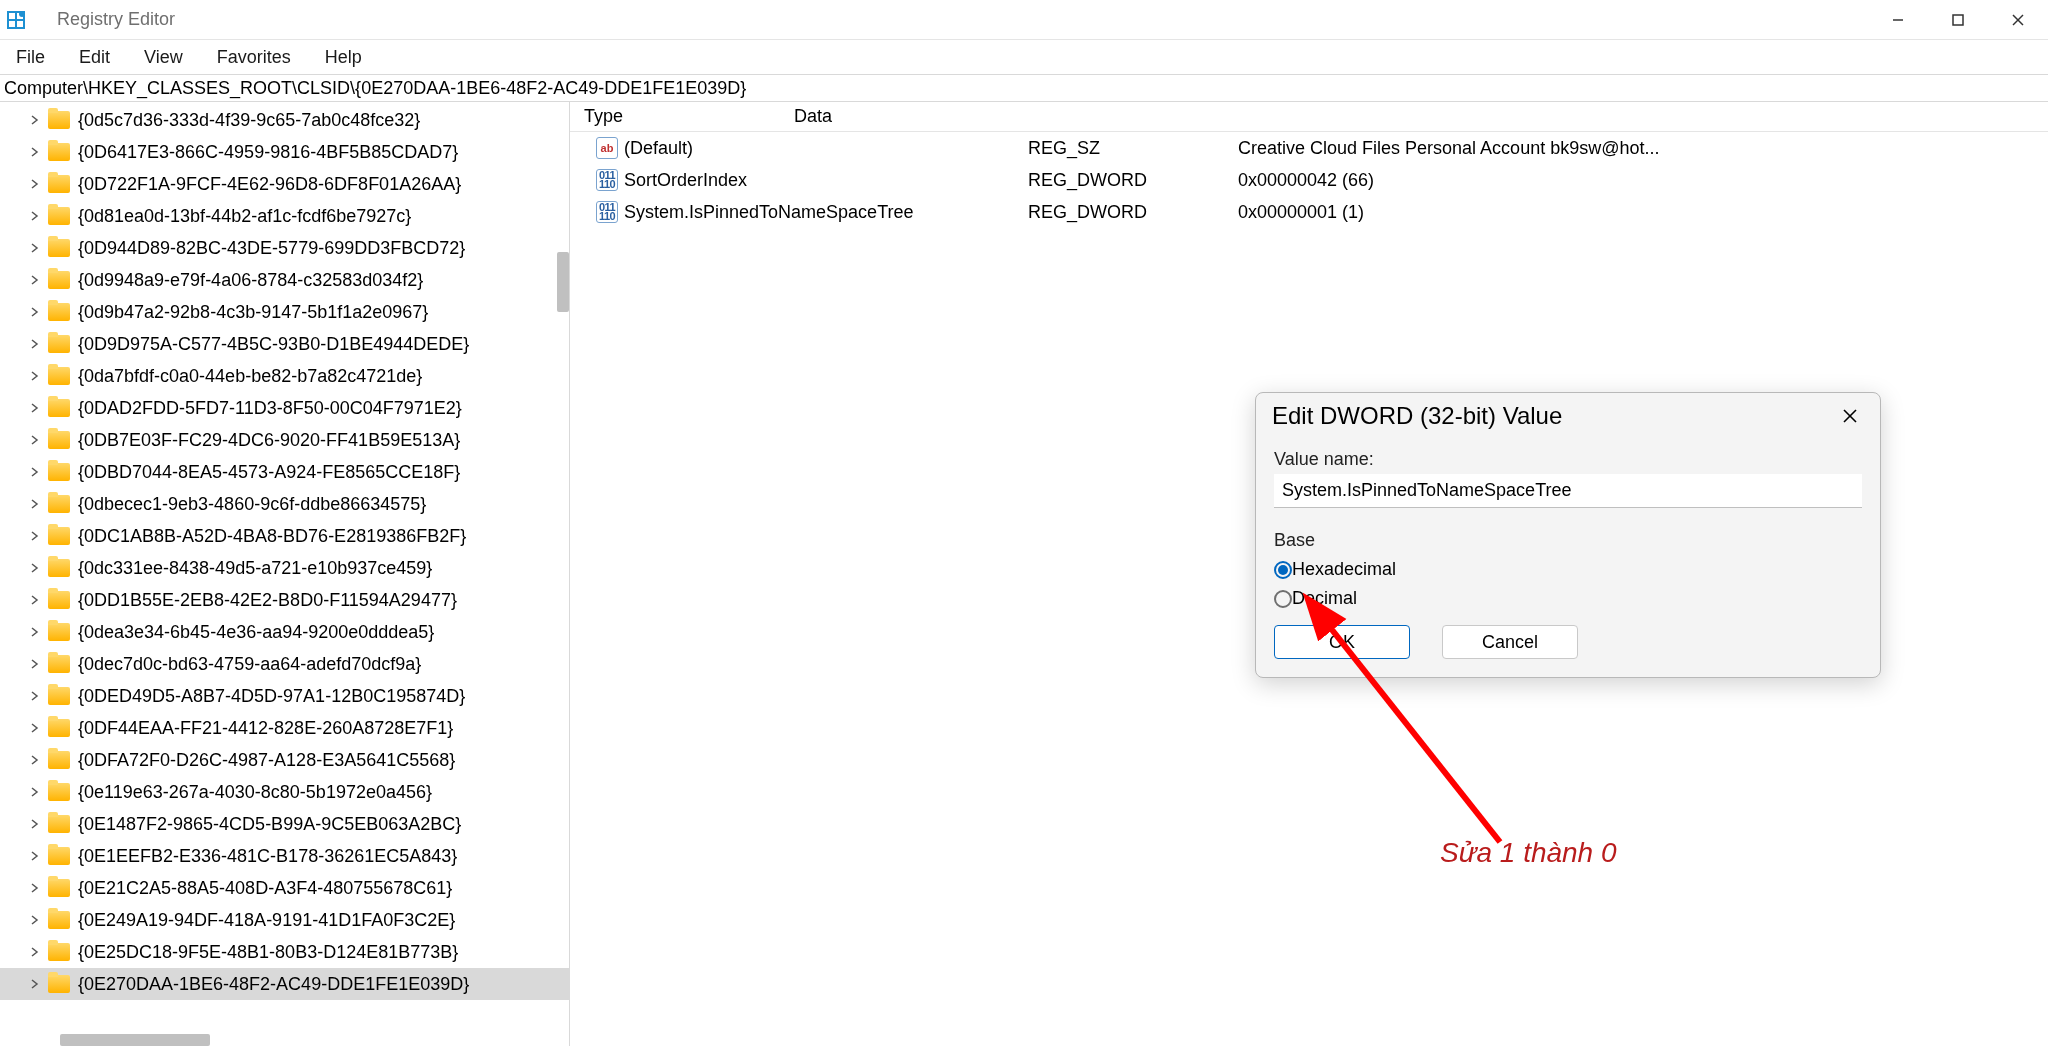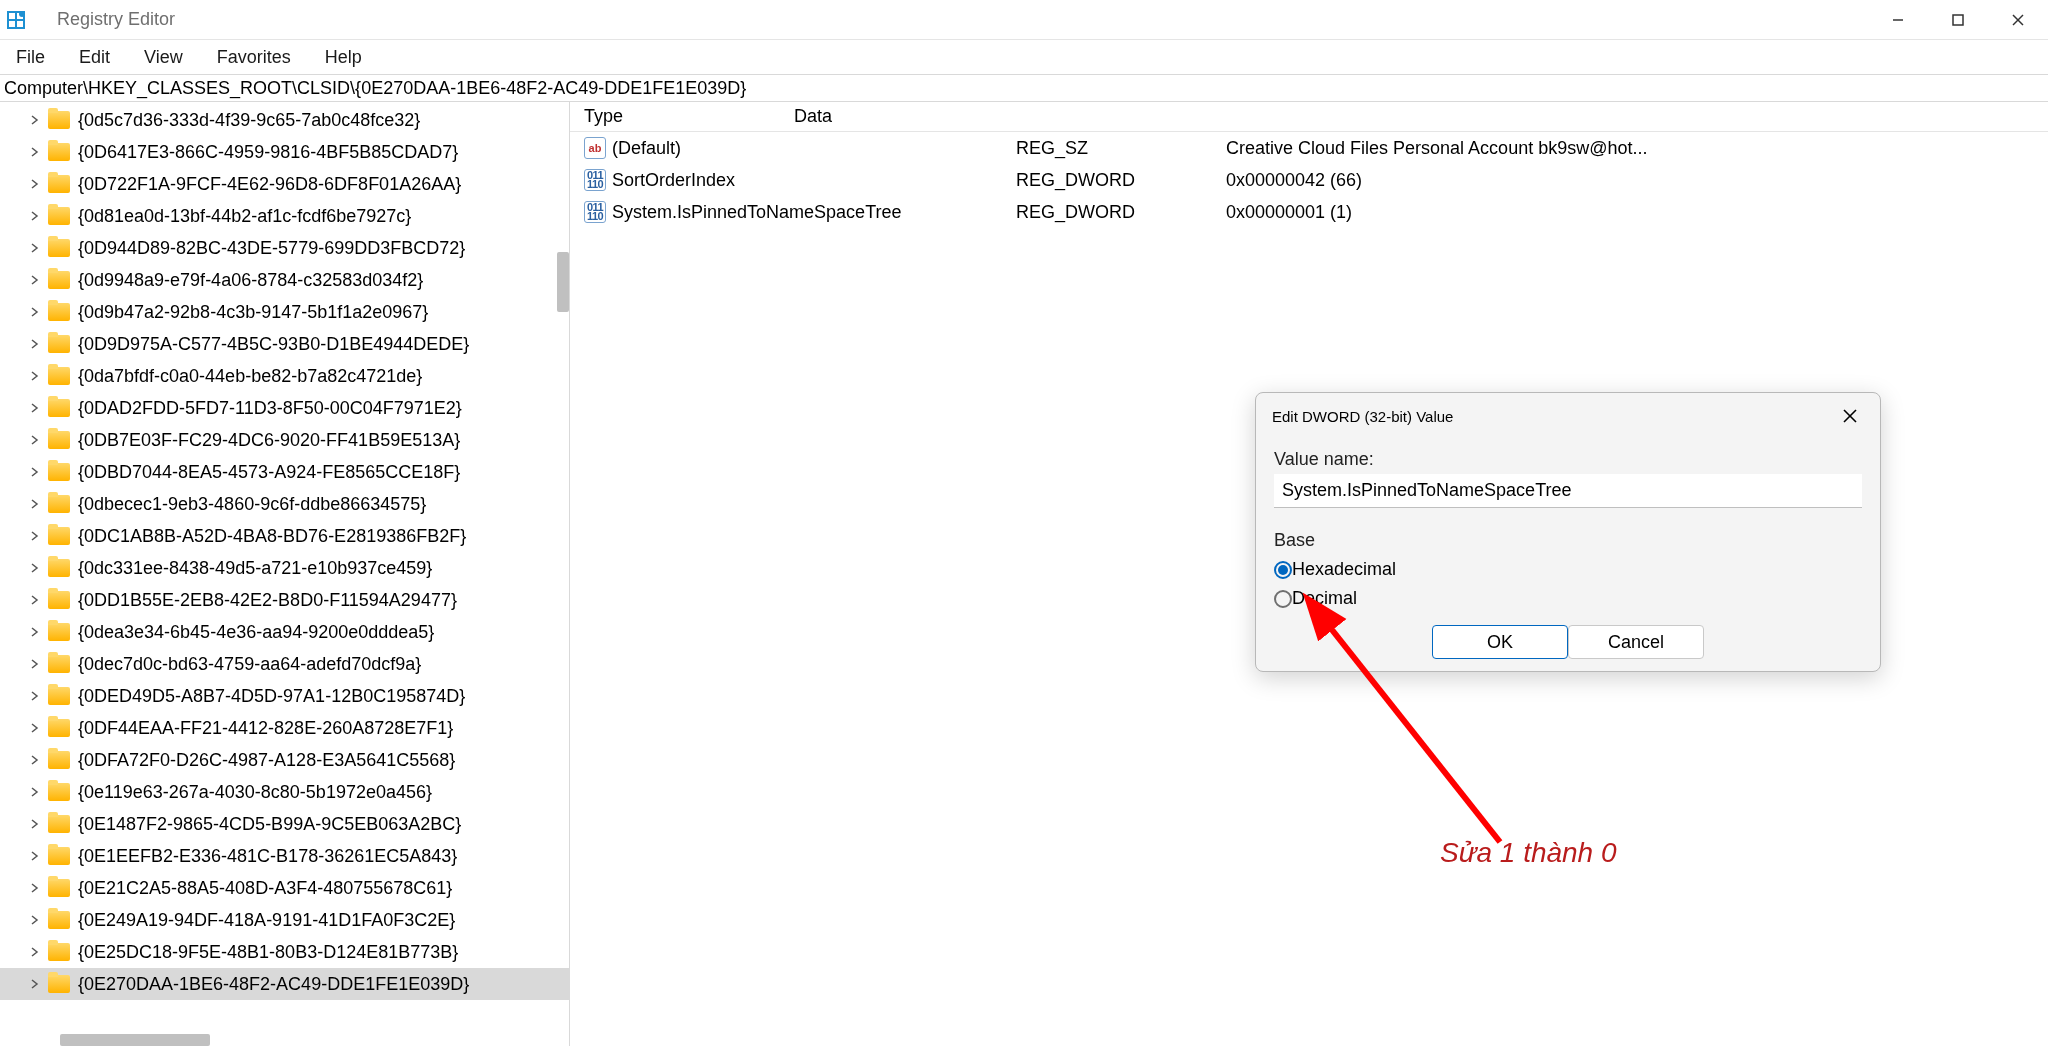--- a/index.html
+++ b/index.html
@@ -28,43 +28,43 @@
   .tree-bottom-scroll { position:absolute; left:60px; bottom:0; height:12px; width:150px; background:#c0c0c0; border-radius:2px; }
 
   .listpane { flex:1 1 auto; position:relative; }
   .listhead { display:flex; height:30px; align-items:center; font-size:18px; border-bottom:1px solid #e5e5e5; }
   .listhead .col { padding-left:14px; }
   .col-name { width: 430px; }
   .col-type { width: 210px; }
   .col-data { flex:1; }
   .listrow { display:flex; align-items:center; height:32px; font-size:18px; }
   .listrow .cell { padding-left:14px; }
-  .val-icon { width:22px; height:22px; margin-left:14px; margin-right:6px; border:1px solid #7aa3cf; border-radius:3px; display:flex; align-items:center; justify-content:center; font-size:11px; font-weight:bold; }
+  .val-icon { width:22px; height:22px; margin-left:26px; margin-right:6px; border:1px solid #7aa3cf; border-radius:3px; display:flex; align-items:center; justify-content:center; font-size:11px; font-weight:bold; }
   .val-icon.str { color:#c03030; background:#fff; }
   .val-icon.bin { color:#2a5fa0; background:#fff; letter-spacing:-0.5px; }
 
   
   .dialog-backdrop { position:absolute; left:0; top:0; width:100%; height:100%; }
   .dialog { position:absolute; left:685px; top:290px; width:626px; background:#f4f4f4; border:1px solid #b8b8b8; border-radius:8px; box-shadow: 0 6px 24px rgba(0,0,0,.18); display:flex; flex-direction:column; }
-  .dialog .dlg-title { display:flex; align-items:center; height:46px; padding: 0 16px; font-size:15px; }
+  .dialog .dlg-title { display:flex; align-items:center; height:46px; padding: 0 16px; font-size:24px; }
   .dialog .dlg-title .spacer { flex:1; }
   .dialog .dlg-close { width:28px; height:28px; display:flex; align-items:center; justify-content:center; }
   .dialog .dlg-body { padding: 6px 18px 2px 18px; }
   .dialog .section-label { font-size:18px; color:#222; margin-top:4px; }
   .dialog .value-name-box { background:#fff; border-bottom:1px solid #bfbfbf; padding:6px 8px; margin-top:4px; font-size:18px; }
   .dialog .row { display:flex; margin-top:18px; }
   .dialog .left { width: 300px; }
   .dialog .right { flex:1; }
   .dialog .value-data-box { background:#fff; border-bottom:2px solid #0067c0; padding:4px 6px; font-size:18px; width:272px; margin-top:4px; }
   .dialog .value-data-box .sel { background:#0a5bbf; color:#fff; padding:0 2px; }
   .dialog .radio-row { display:flex; align-items:center; font-size:18px; margin-top:8px; }
   .dialog .radio { width:18px; height:18px; border:2px solid #6f6f6f; border-radius:50%; display:inline-flex; align-items:center; justify-content:center; }
   .dialog .radio.checked { border-color:#0067c0; }
   .dialog .radio.checked::after { content:""; width:10px; height:10px; background:#0067c0; border-radius:50%; }
-  .dialog .dlg-buttons { display:flex; justify-content:center; gap:0; padding: 14px 18px 12px; }
+  .dialog .dlg-buttons { display:flex; justify-content:flex-start; gap:32px; padding: 14px 18px 18px; }
   .dialog .btn { width:136px; height:34px; background:#fff; border:1px solid #c9c9c9; border-radius:4px; display:flex; align-items:center; justify-content:center; font-size:18px; }
   .dialog .btn.primary { border-color:#0067c0; }
 
   
   .annotation-text { position:absolute; left:870px; top:735px; font-size:28px; color:#b91c1c; font-weight:400;font-style:italic; }
   .arrow-svg { position:absolute; left:710px; top:470px; pointer-events:none; }
 
 </style>
 </head>
 <body>

